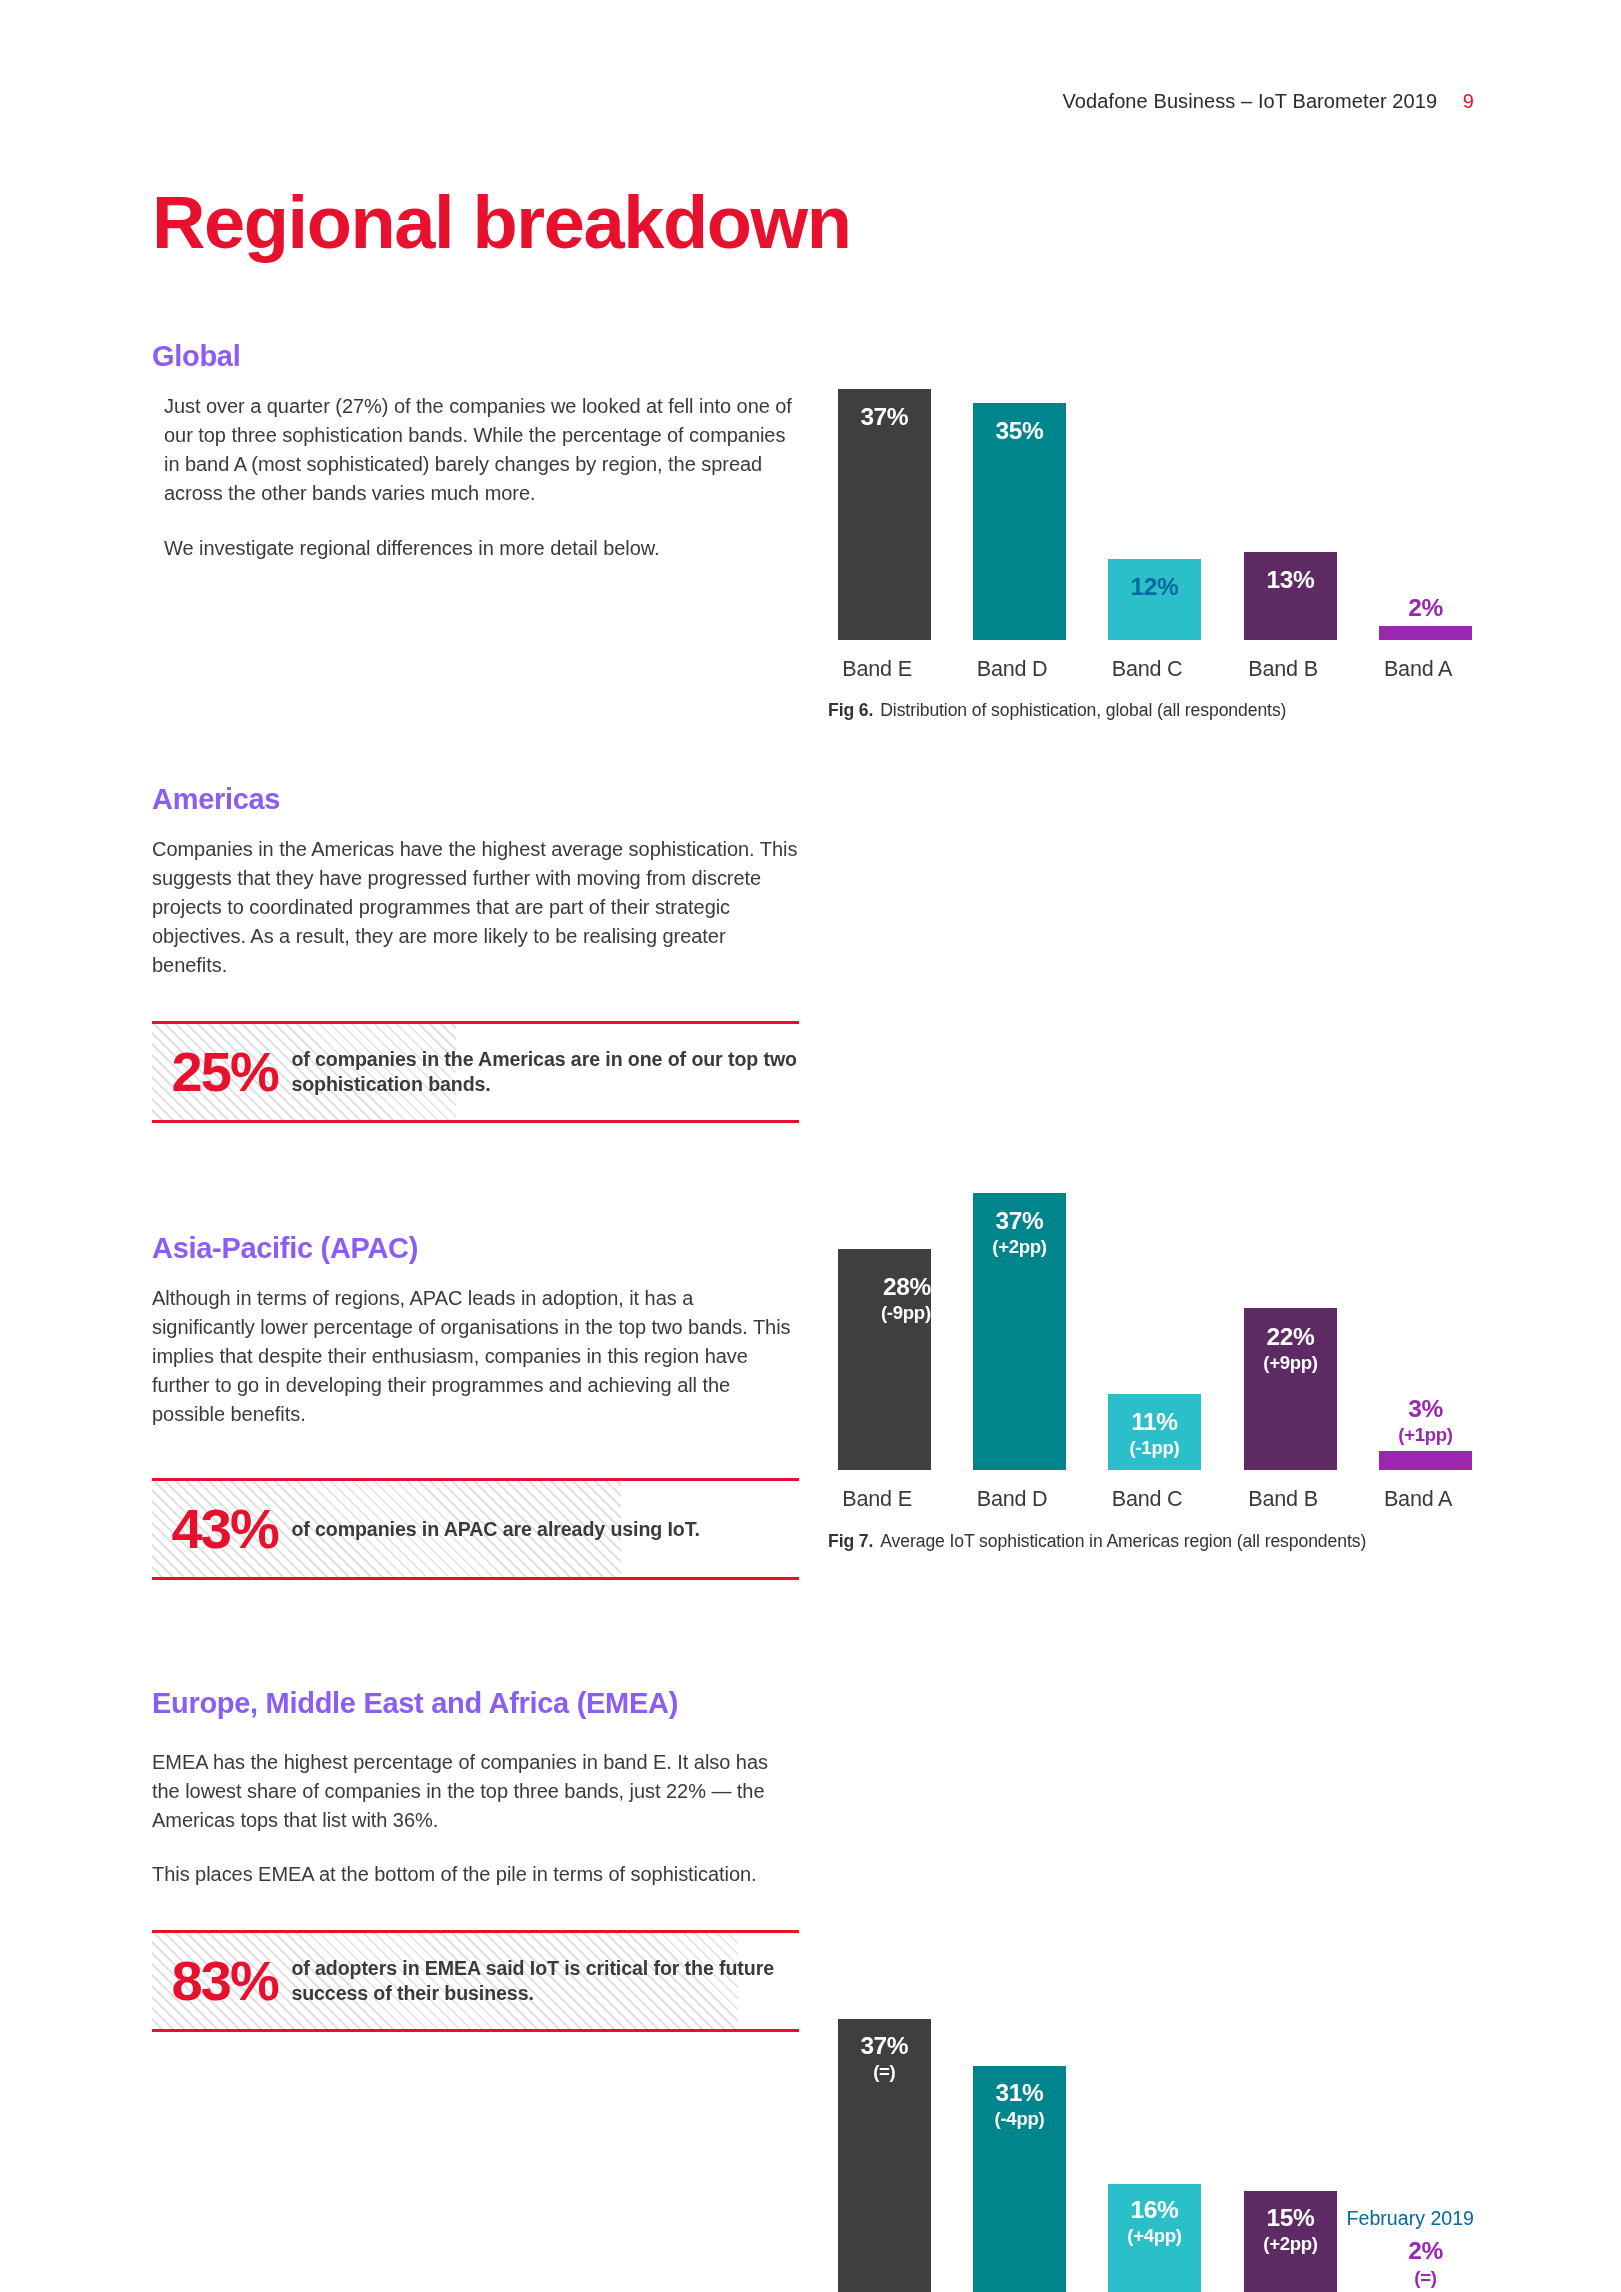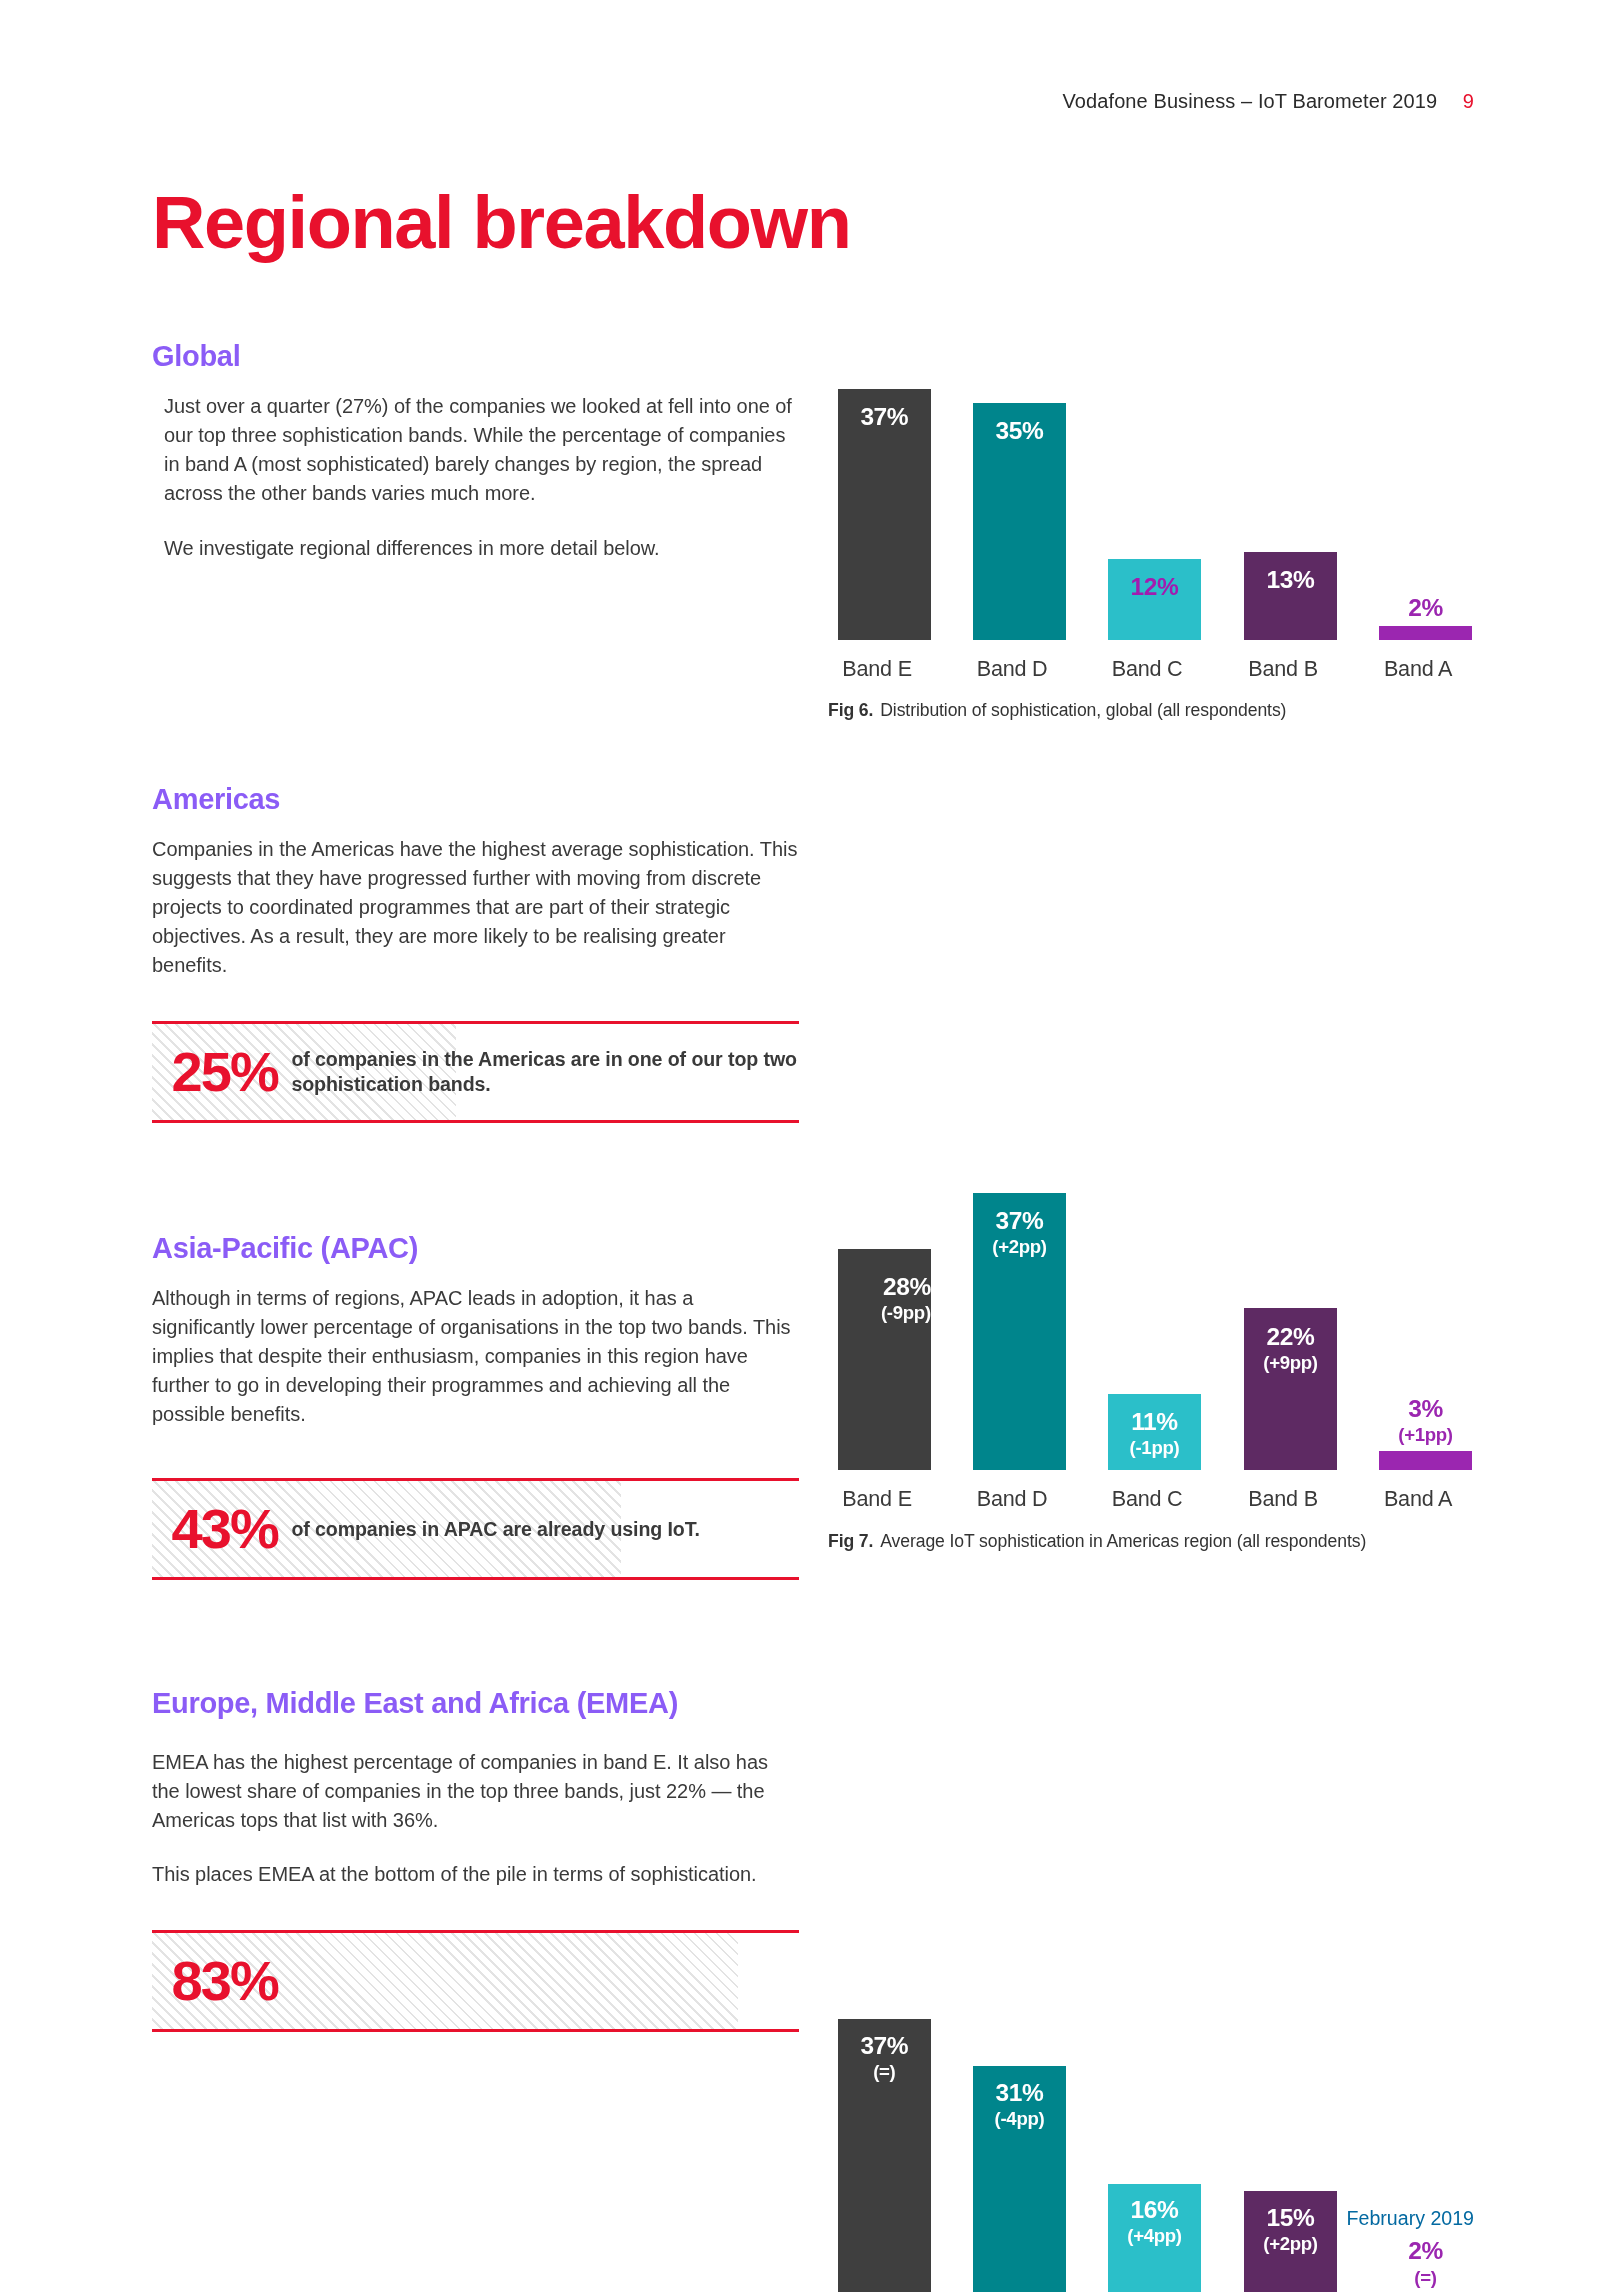--- a/index.html
+++ b/index.html
@@ -217,21 +217,21 @@
 
       <div class="bar-col" style="left:145px;">
         <div class="bar-rect" style="height:237px;background:#00858c;"></div>
         <div class="bar-value" style="bottom:197px;color:#ffffff;">
           <span class="v-pct">35%</span>
         </div>
       </div>
 
       <div class="bar-col" style="left:280px;">
         <div class="bar-rect" style="height:81px;background:#2bbfc9;"></div>
-        <div class="bar-value" style="bottom:41px;color:#a21caf;">
+        <div class="bar-value" style="bottom:41px;color:#0369a1;">
           <span class="v-pct">12%</span>
         </div>
       </div>
 
       <div class="bar-col" style="left:416px;">
         <div class="bar-rect" style="height:88px;background:#5e2a63;"></div>
         <div class="bar-value" style="bottom:48px;color:#ffffff;">
           <span class="v-pct">13%</span>
         </div>
       </div>
@@ -389,20 +389,21 @@
 
   <div class="left-col" style="top:1688px;">
     <h2 class="section-heading">Europe, Middle East and Africa (EMEA)</h2>
     <div class="body-text" style="margin-top:28px;">
       <p>EMEA has the highest percentage of companies in band E. It also has the lowest share of companies in the top three bands, just 22% — the Americas tops that list with 36%.</p>
       <p>This places EMEA at the bottom of the pile in terms of sophistication.</p>
     </div>
     <div class="callout" style="margin-top:41px;">
       <div class="hatch" style="width:586px;"></div>
       <div class="stat-number">83%</div>
+      <div class="stat-text">of adopters in EMEA said IoT is critical for the future success of their business.</div>
     </div>
   </div>
 
   <div class="page-footer">
     <span>February 2019</span>
   </div>
 
 </div>
 
 

